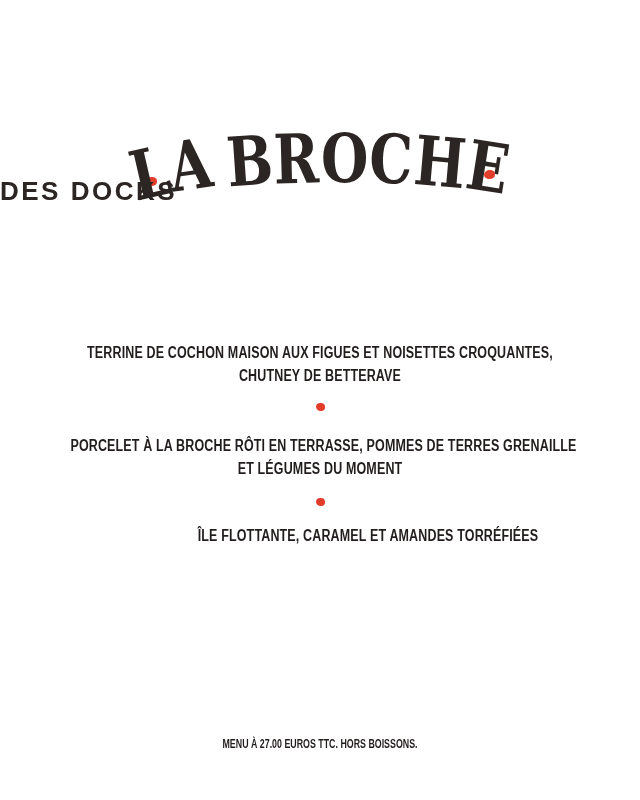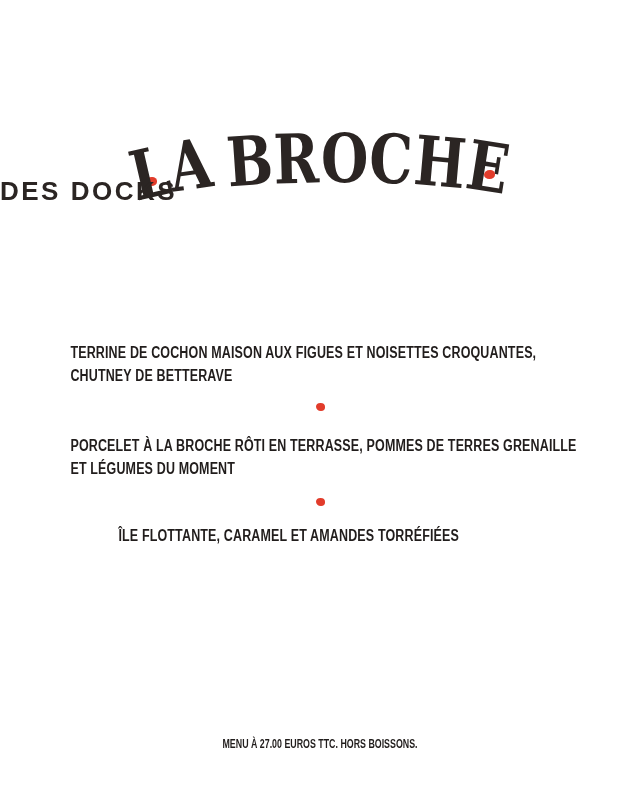--- a/index.html
+++ b/index.html
@@ -60,21 +60,21 @@
     line-height: 1;
     letter-spacing: 2.5px;
     color: #2b2523;
   }
 
   
   .dish {
     position: absolute;
     left: 0;
     width: 640px;
-    text-align: left;
+    text-align: center;
     color: #211d1c;
   }
   .dish-line {
     font-weight: bold;
     font-size: 16px;
     line-height: 23px;
     white-space: nowrap;
     letter-spacing: 0.2px;
     transform: scaleX(0.78);
     transform-origin: 50% 50%;

